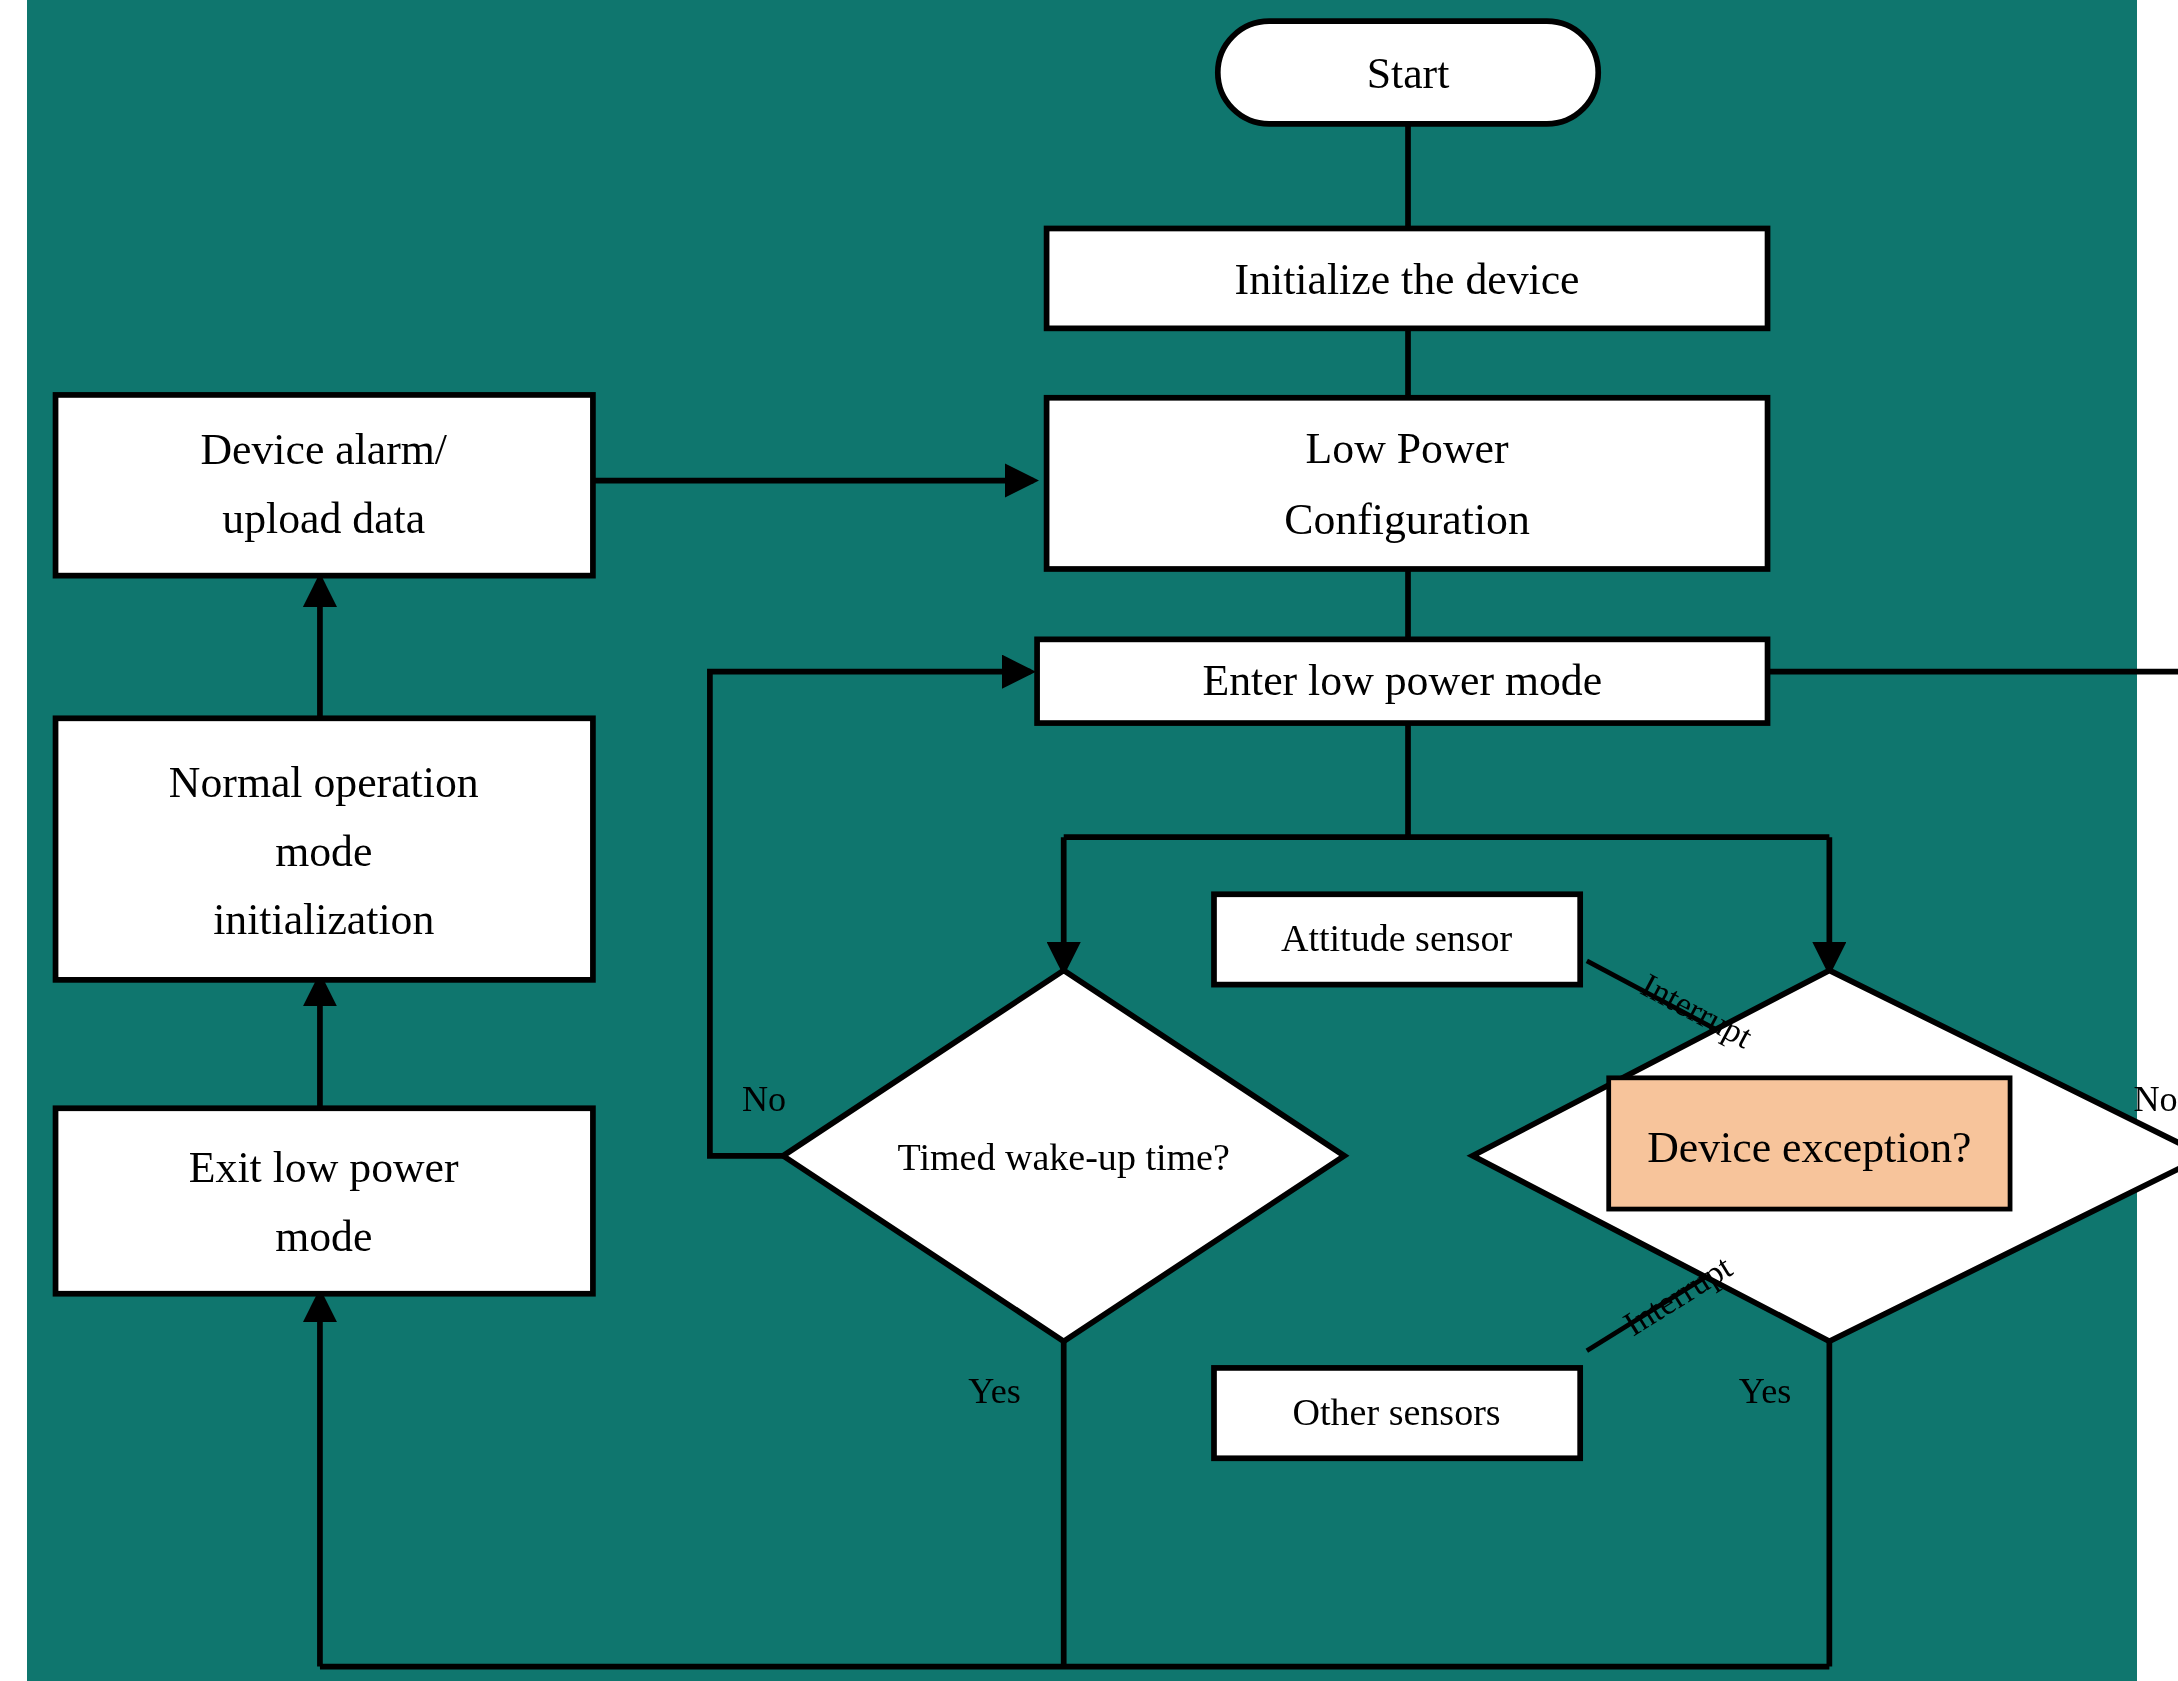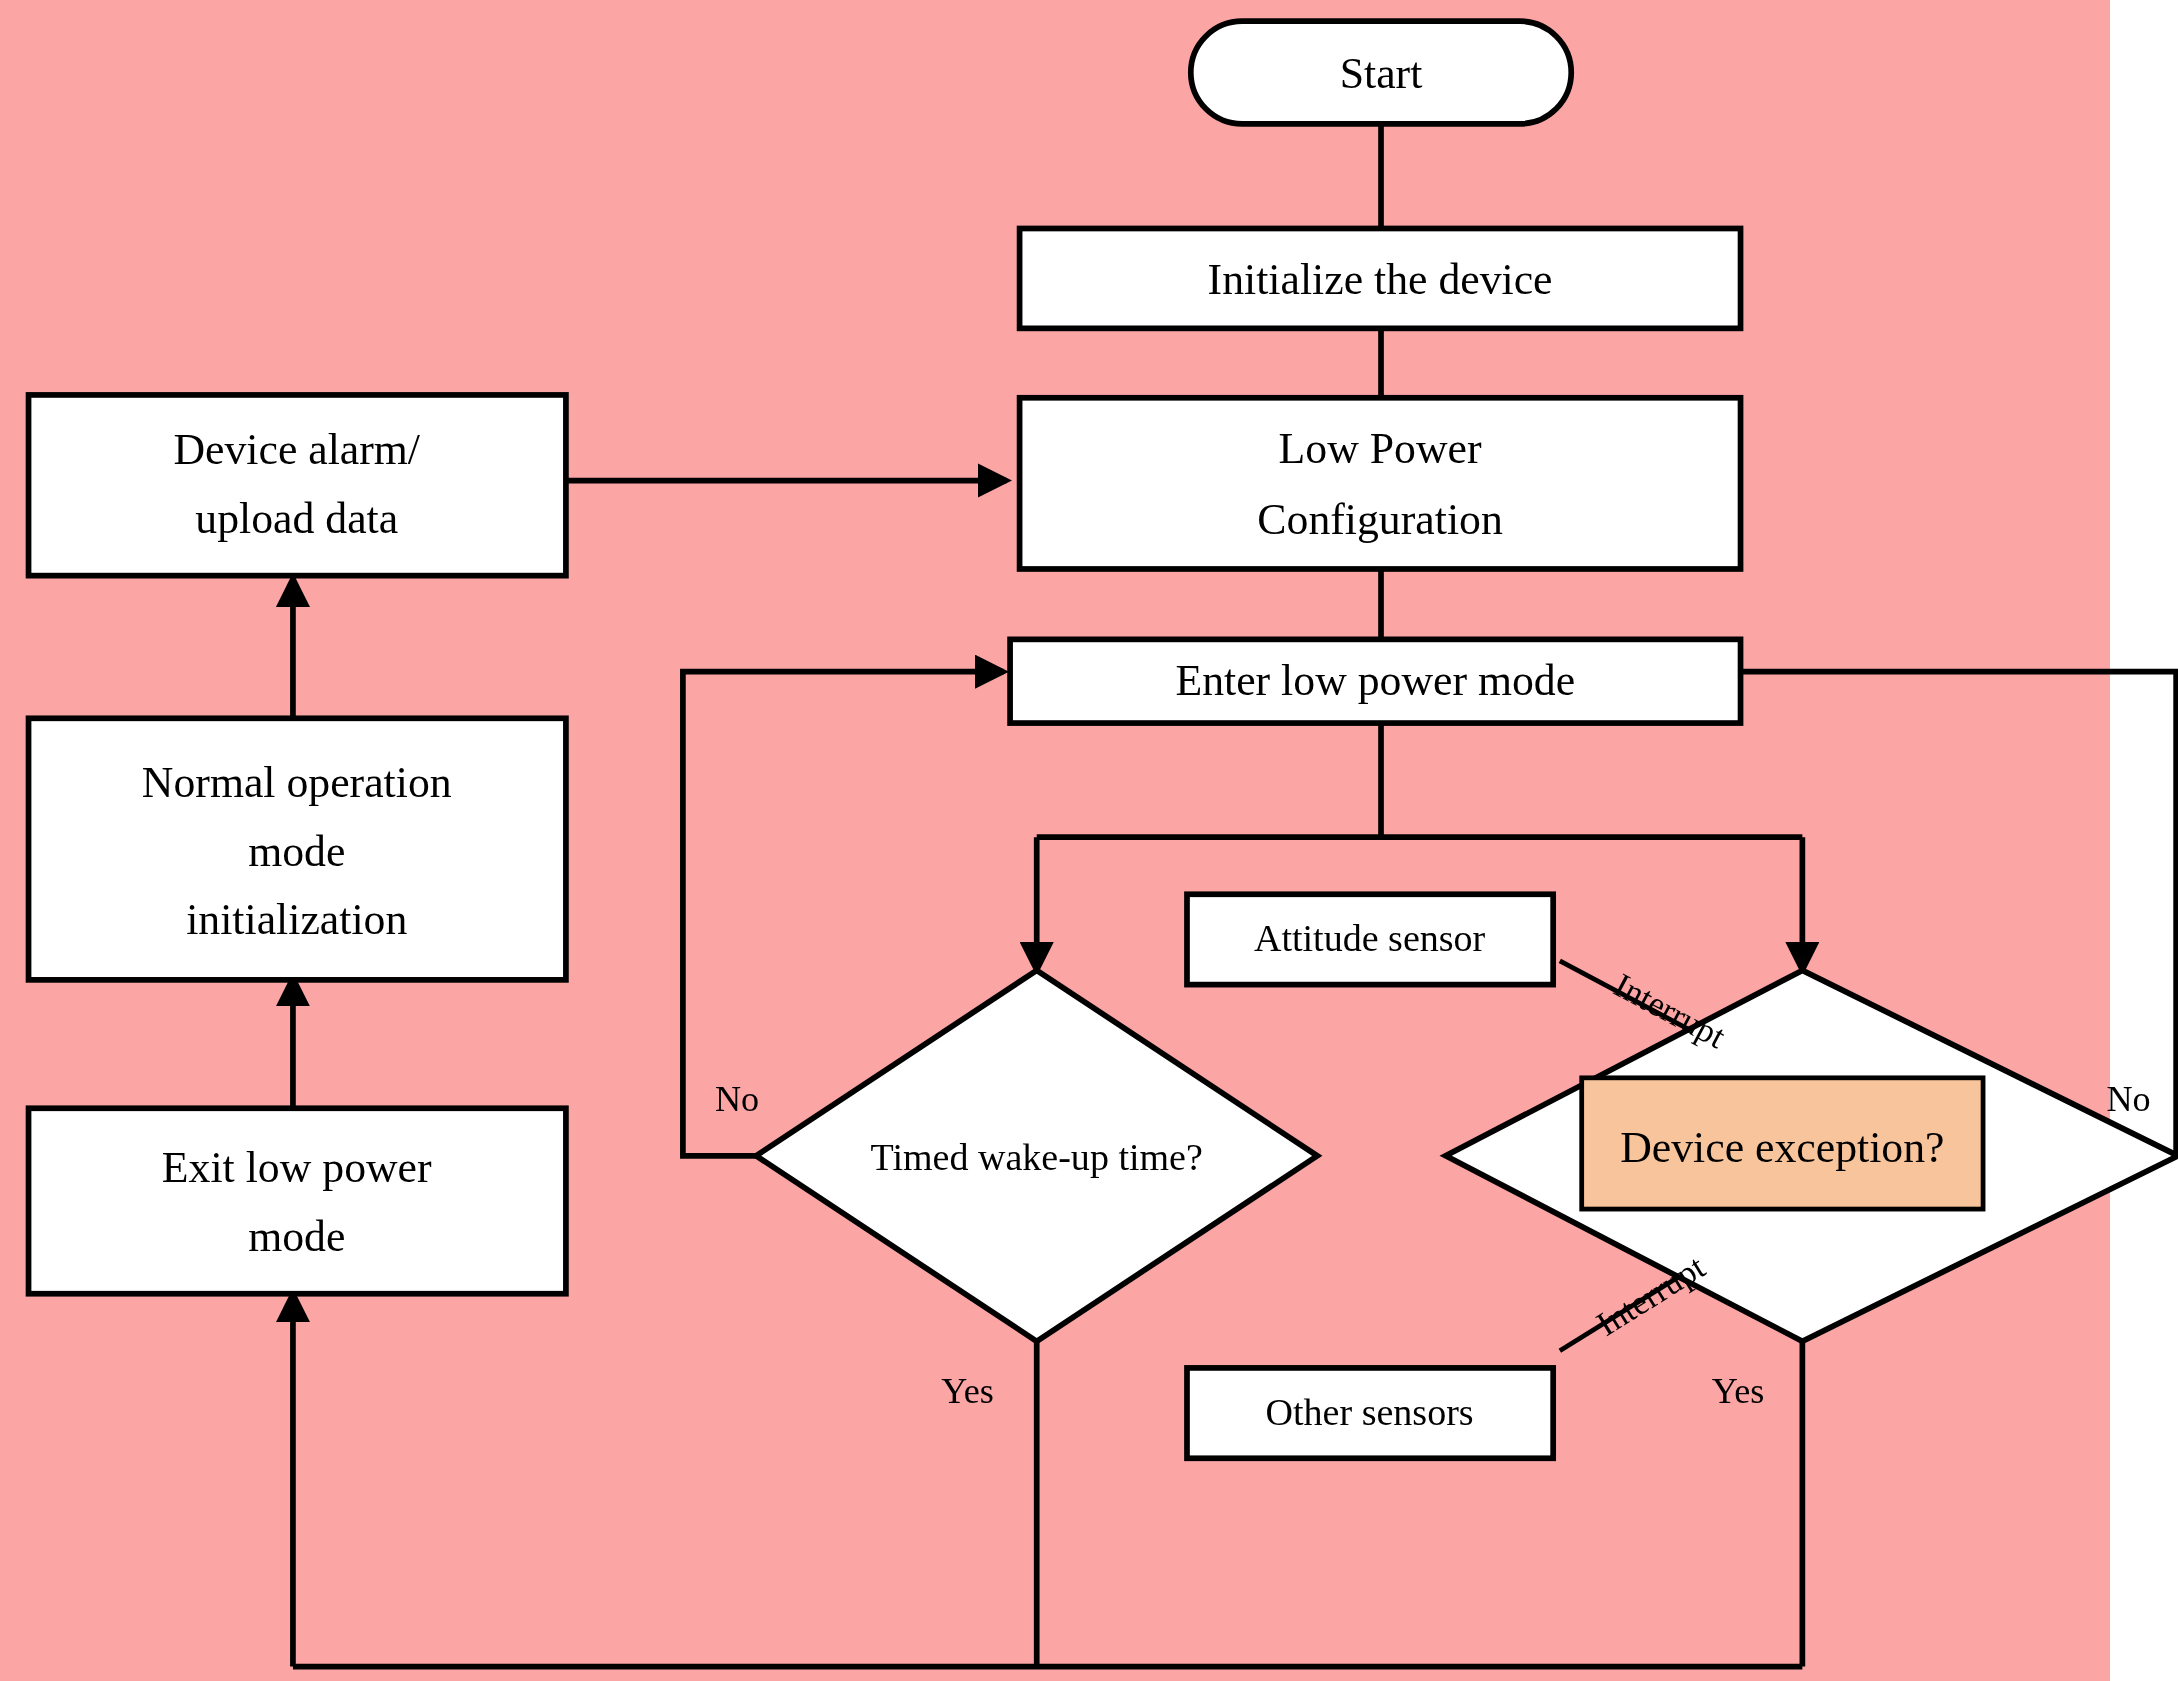--- a/index.html
+++ b/index.html
@@ -1,18 +1,18 @@
 <!DOCTYPE html>
 <html style="font-size:15px"><head>
 <meta charset="utf-8">
 <style>
   html,body{margin:0;padding:0;background:#fff;}
   body{width:2179px;height:1682px;overflow:hidden;
        font-family:"Liberation Serif","DejaVu Serif",serif;}
-  #stage{position:relative;width:2110px;height:1682px;background:#fca5a5;}
+  #stage{position:relative;width:2110px;height:1682px;background:#0f766e;margin-left:27px;}
   svg{position:absolute;left:0;top:0;width:2179px;height:1682px;}
   text{font-family:"Liberation Serif","DejaVu Serif",serif;fill:#000;}
   .nodetext{font-size:46px;}
   .smalltext{font-size:40px;}
   .label{font-size:38px;}
   .ilabel{font-size:36px;}
   .shape{fill:#ffffff;stroke:#000000;stroke-width:6;}
   .orange{stroke:#000000;stroke-width:5;}
   .conn{fill:none;stroke:#000000;stroke-width:6;}
   .conn-thin{fill:none;stroke:#000000;stroke-width:5;}

